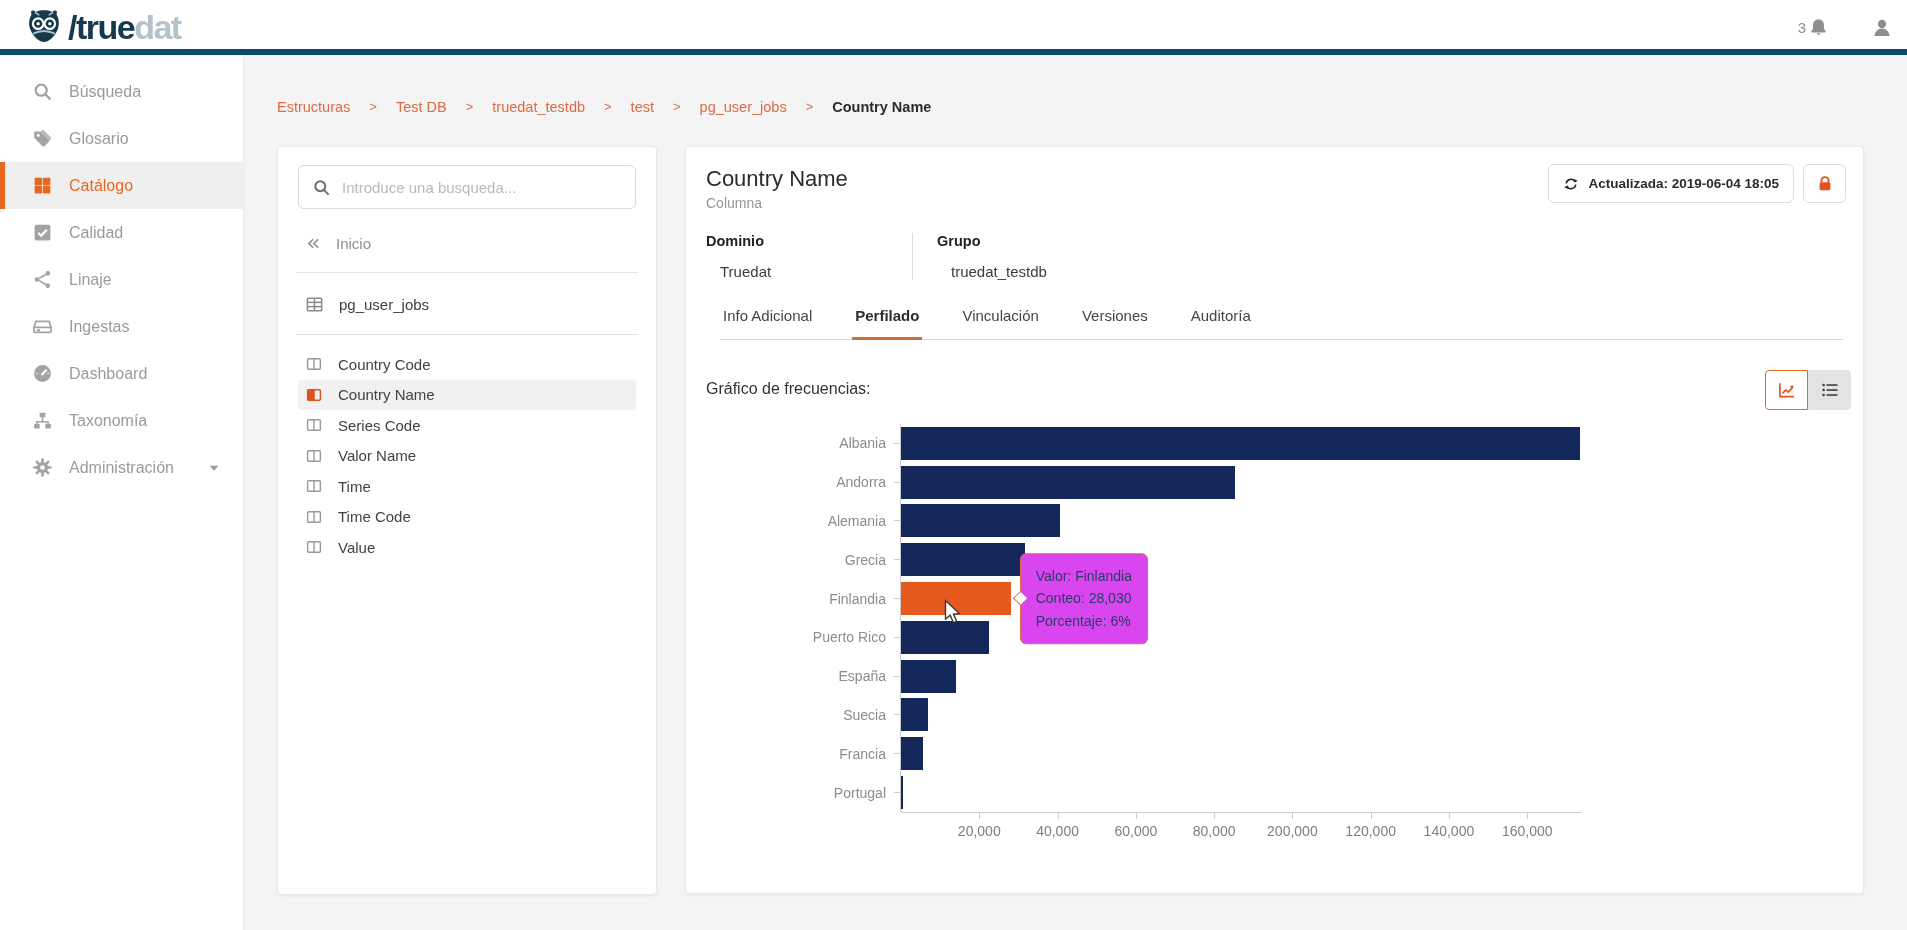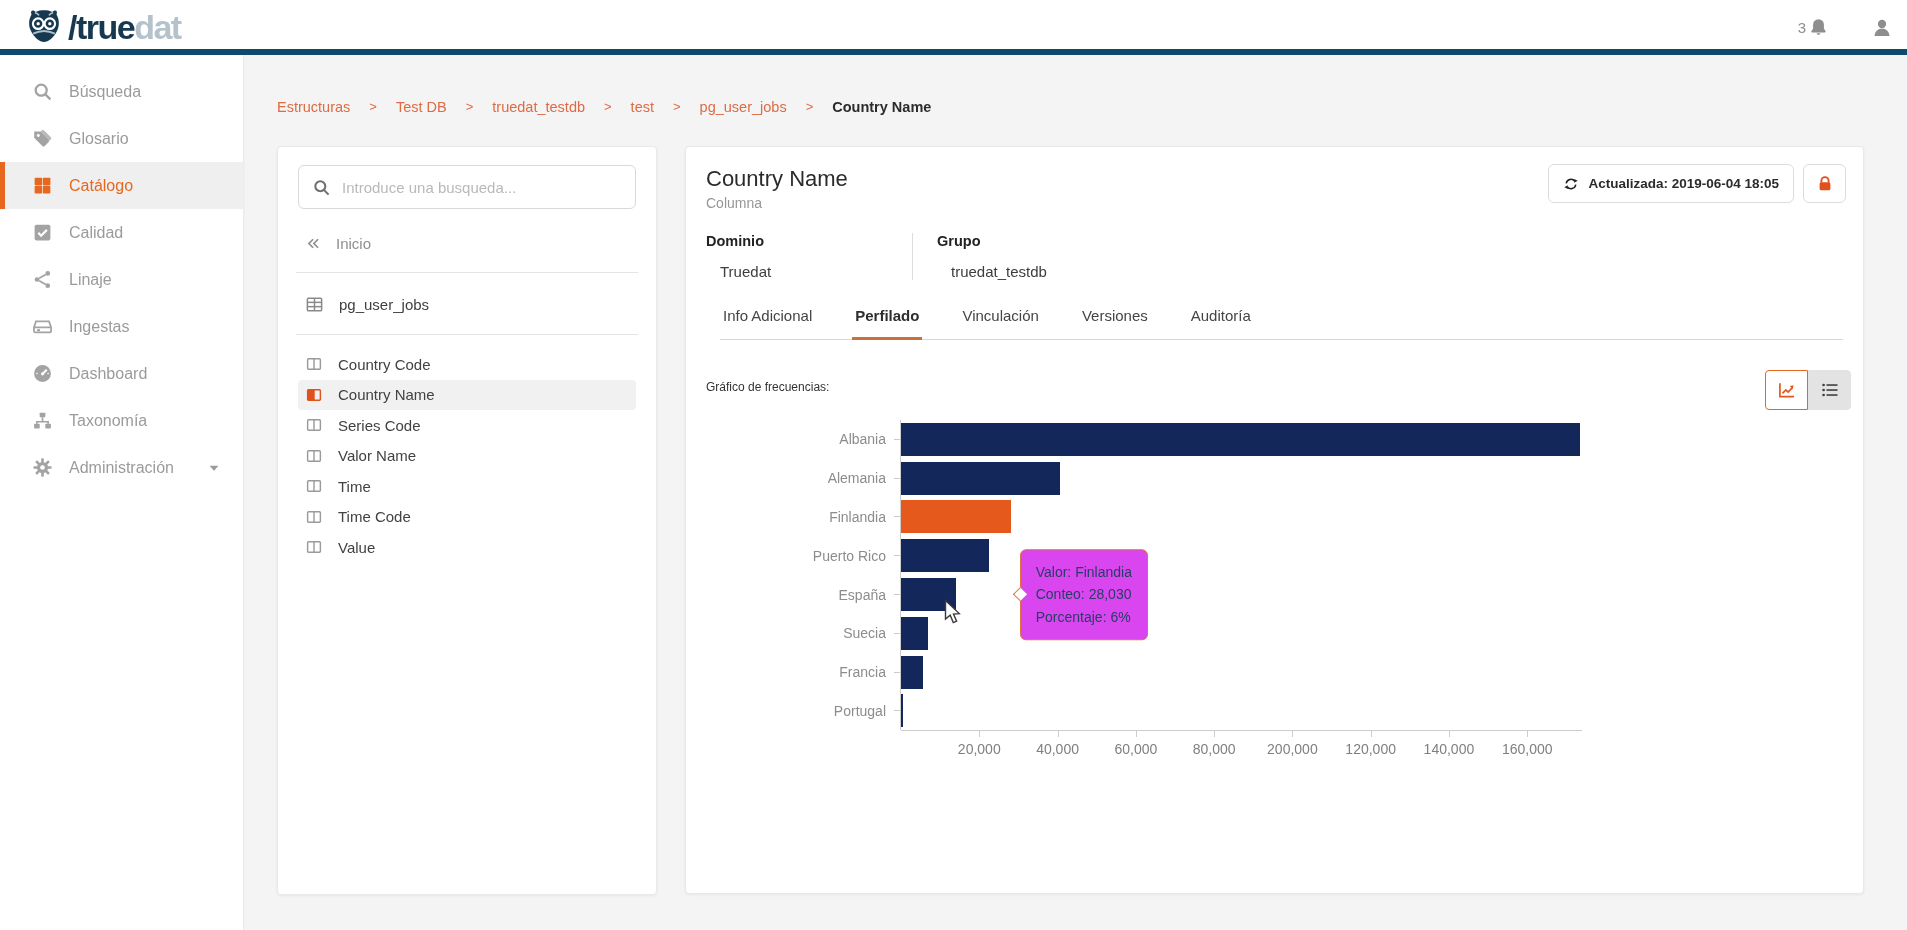--- a/index.html
+++ b/index.html
@@ -72,21 +72,21 @@
   .meta-label { font-size:14.5px; font-weight:700; color:#222; }
   .meta-value { font-size:15px; color:#3d3d3d; margin-top:14px; padding-left:14px; }
 
   
   .tabs { display:flex; gap:37px; margin:27px 0 0 14px; border-bottom:1px solid #d8d8d8; padding-right:6px; }
   .tab { font-size:15px; color:#454545; padding:0 3px 13px; border-bottom:3px solid transparent; margin-bottom:-1px; cursor:pointer; }
   .tab.active { color:#2e2e2e; font-weight:700; border-bottom-color:#c9713a; }
 
   
   .section-row { position:relative; margin-top:30px; }
-  .section-title { font-size:12px; color:#333; padding-top:10px; }
+  .section-title { font-size:16px; color:#333; padding-top:10px; }
   .toggle-group { position:absolute; right:-8px; top:0; display:flex; }
   .toggle { width:43px; height:40px; display:flex; align-items:center; justify-content:center; cursor:pointer; border:1px solid #e3e3e3; background:#e3e3e3; }
   .toggle.left { border-radius:4px 0 0 4px; }
   .toggle.right { border-radius:0 4px 4px 0; }
   .toggle.active { background:#fff; border-color:#e8671f; }
   .toggle .icon { width:20px; height:20px; color:#3f3f3f; }
   .toggle.active .icon { color:#e0561c; }
 
   
   .chart { position:relative; margin:26px 0 0 12px; width:866px; }
@@ -451,24 +451,38 @@
     <div class="chart">
       <div id="chart-rows">
           <div class="crow">
             <span class="clabel">Albania</span>
             <span class="ctick"></span>
             <div class="cbar-area">
               <div class="cbar" style="width:99.43%;background:#14275a"></div>
             </div>
           </div>
           <div class="crow">
+            <span class="clabel">Andorra</span>
+            <span class="ctick"></span>
+            <div class="cbar-area">
+              <div class="cbar" style="width:48.85%;background:#14275a"></div>
+            </div>
+          </div>
+          <div class="crow">
             <span class="clabel">Alemania</span>
             <span class="ctick"></span>
             <div class="cbar-area">
               <div class="cbar" style="width:23.28%;background:#14275a"></div>
+            </div>
+          </div>
+          <div class="crow">
+            <span class="clabel">Grecia</span>
+            <span class="ctick"></span>
+            <div class="cbar-area">
+              <div class="cbar" style="width:18.10%;background:#14275a"></div>
             </div>
           </div>
           <div class="crow">
             <span class="clabel">Finlandia</span>
             <span class="ctick"></span>
             <div class="cbar-area">
               <div class="cbar" style="width:16.11%;background:#e5591d"></div>
             </div>
           </div>
           <div class="crow">

